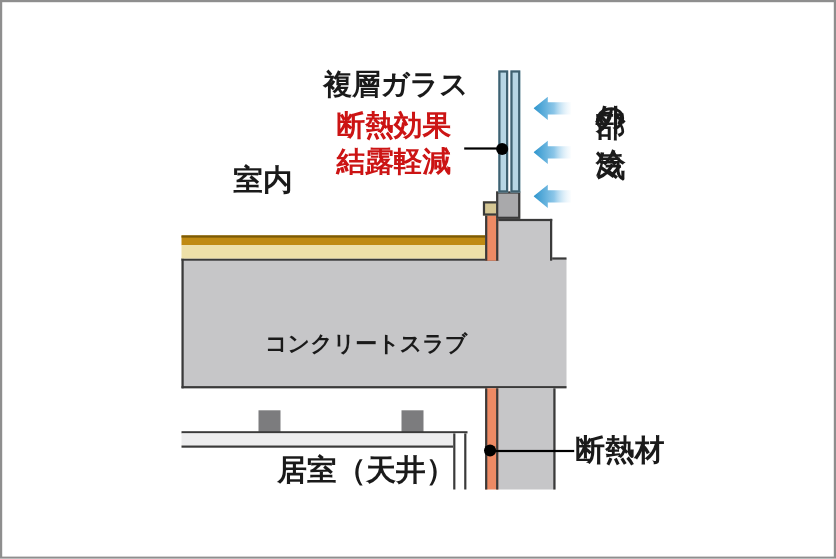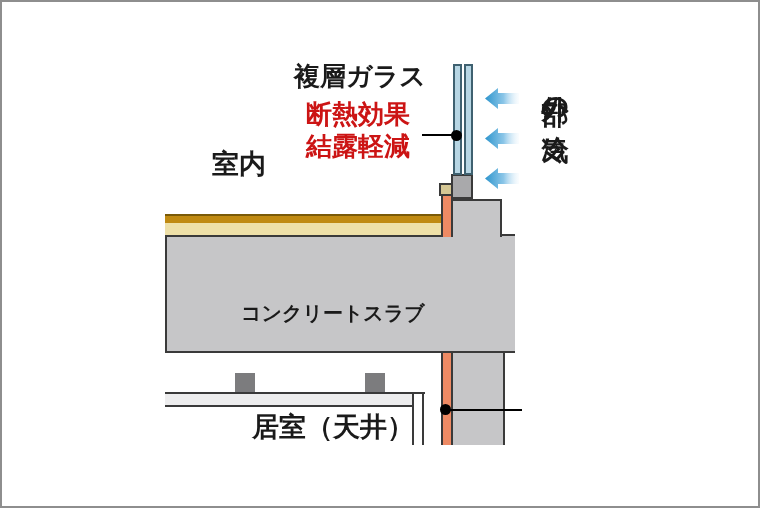--- a/index.html
+++ b/index.html
@@ -92,15 +92,16 @@
 
   <div class="lbl lbl-red" style="left:304px;top:99px;font-size:26px;">断熱効果</div>
 
   <div class="lbl lbl-red" style="left:304px;top:131px;font-size:26px;">結露軽減</div>
 
 
   <div class="lbl" style="left:239px;top:281px;font-size:20px;margin-top:20px;">コンクリートスラブ</div>
 
   <div class="lbl" style="left:250px;top:412px;font-size:27px;">居室（天井）</div>
 
+  <div class="lbl" style="left:521px;top:394px;font-size:27px;">断熱材</div>
 
   <div class="lbl vertical" style="left:539px;top:72px;font-size:27px;height:145px;">外部の冷気</div>
 </div>
 
 </body></html>

